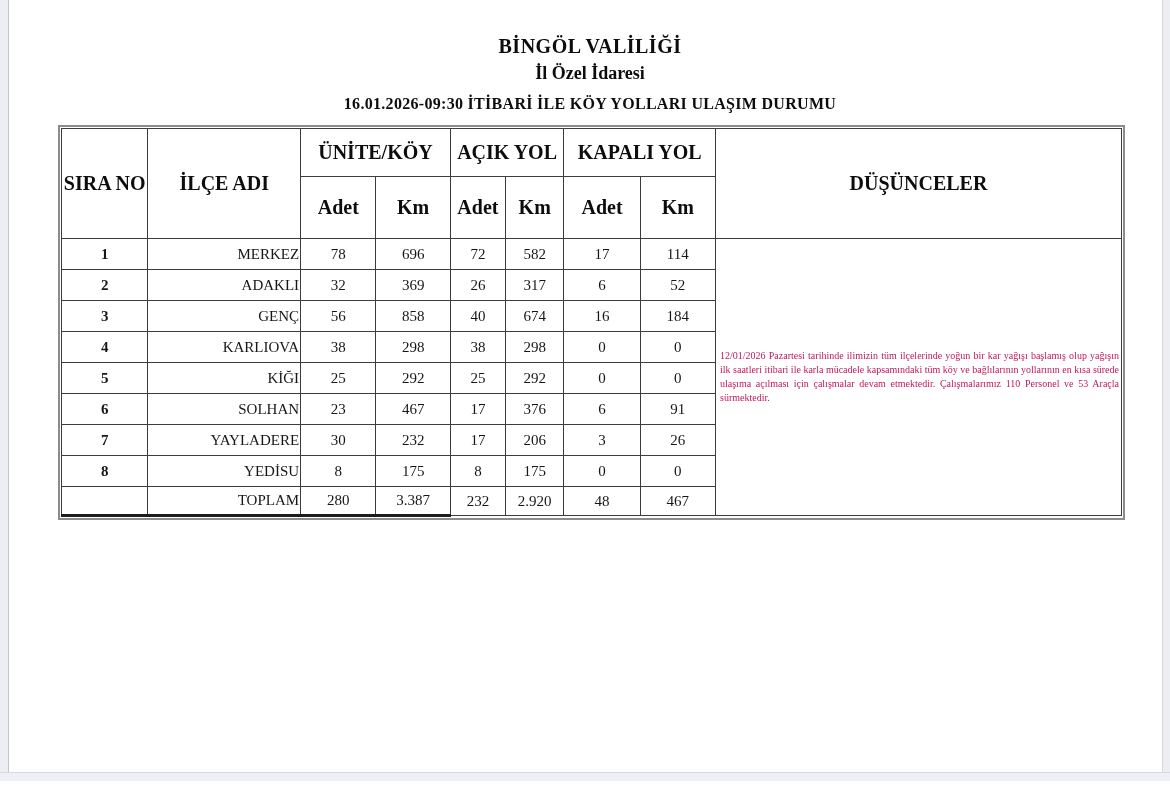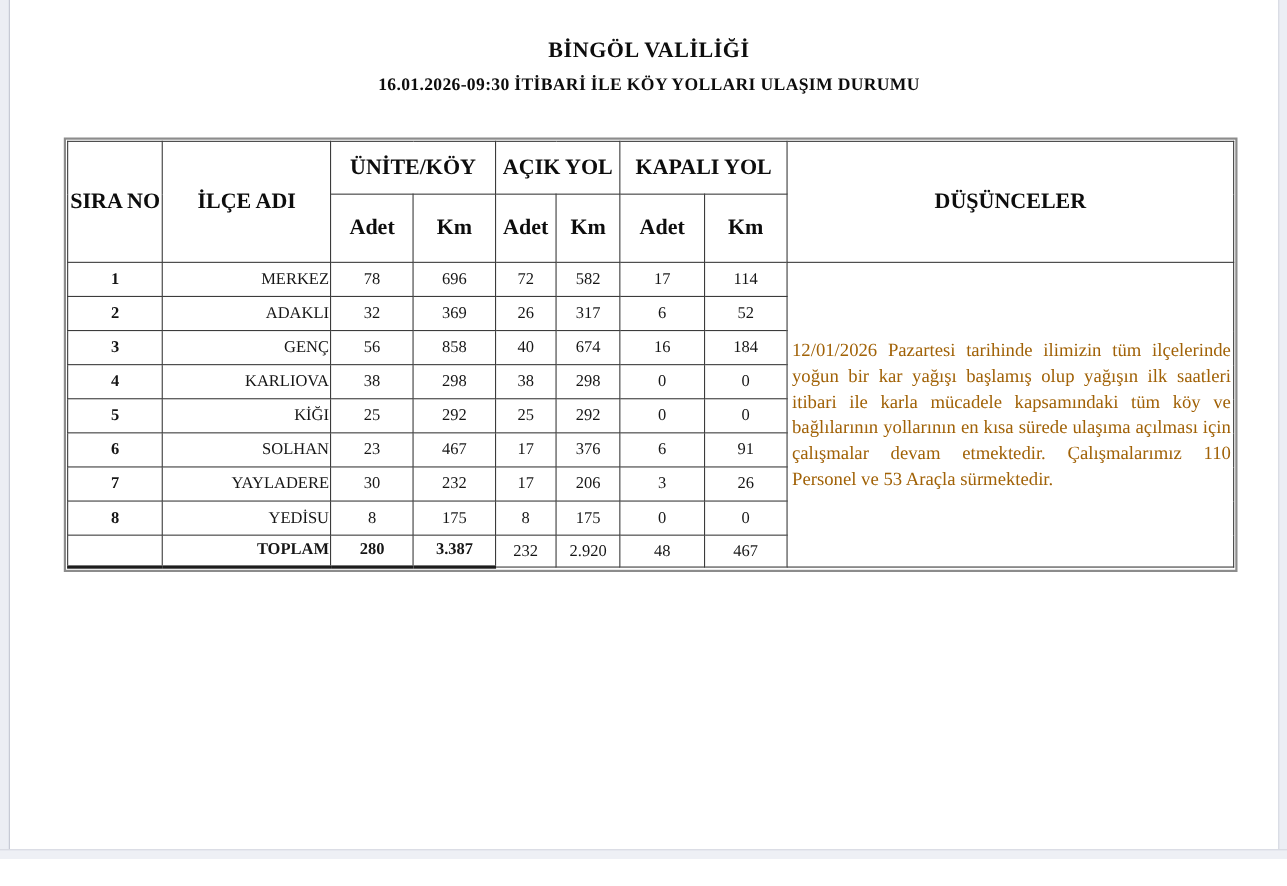--- a/index.html
+++ b/index.html
@@ -58,42 +58,43 @@
   }
   .road-table td {
     font-size: 15px; color: #161616;
   }
   tr.hdr-group { height: 48px; }
   tr.hdr-sub   { height: 62px; }
   tbody tr     { height: 31px; }
   tbody tr.total-row { height: 29px; }
   td.sira { font-weight: bold; }
   td.ilce { text-align: right; padding-left: 4px; }
-  td.bold { font-weight: bold; }
+  td.bold { font-weight: normal; }
   td.hb { border-bottom: 3px solid #1d1d1d; }
   td.remarks {
     vertical-align: middle;
     white-space: normal;
   }
   td.remarks p {
     margin: 0; padding: 0 1px 0 3px;
-    font-size: 17px; line-height: 1.38;
-    text-align: justify; color: #a16207;
+    font-size: 10px; line-height: 1.38;
+    text-align: justify; color: #be185d;
   }
 </style>
 </head>
 <body>
 
 <div class="screen">
   <div class="edge-left"></div>
   <div class="edge-right"></div>
   <div class="edge-bottom"></div>
 
   <div class="doc-header">
     <div class="doc-title-1">BİNGÖL VALİLİĞİ</div>
+    <div class="doc-title-2">İl Özel İdaresi</div>
     <div class="doc-title-3">16.01.2026-09:30 İTİBARİ İLE KÖY YOLLARI ULAŞIM DURUMU</div>
   </div>
 
   <div class="table-wrap">
     <table class="road-table">
       <colgroup>
         <col style="width:86px">
         <col style="width:152px">
         <col style="width:75px">
         <col style="width:74px">

